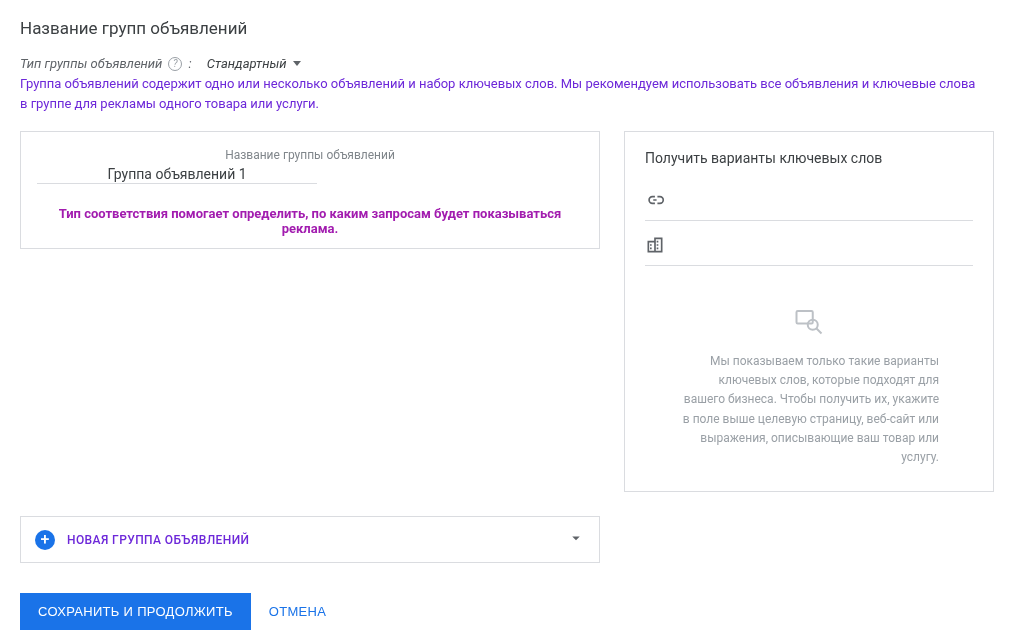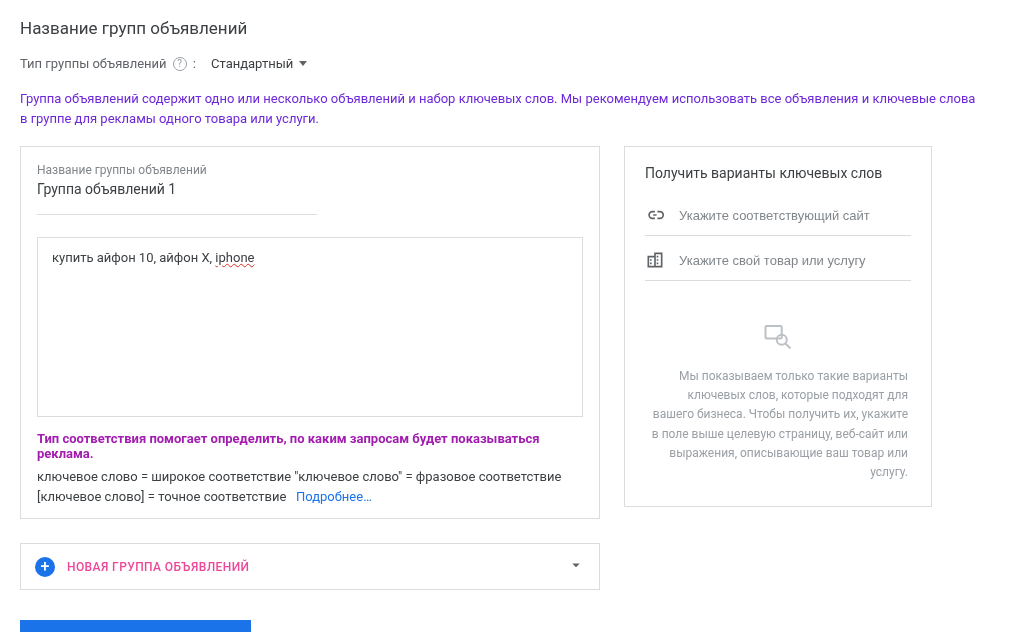--- a/index.html
+++ b/index.html
@@ -16,21 +16,22 @@
     color: #3c4043;
     font-weight: 400;
     margin-bottom: 18px;
   }
   .type-row {
     display: flex;
     align-items: center;
     gap: 6px;
     font-size: 13px;
     color: #5f6368;
-    margin-bottom: 18px;
+    margin-bottom: 3px;
+    font-style: italic;
   }
   .help-circle {
     width: 14px; height: 14px;
     border: 1px solid #9aa0a6;
     border-radius: 50%;
     display: inline-flex;
     align-items: center;
     justify-content: center;
     font-size: 10px;
     color: #9aa0a6;
@@ -60,30 +61,31 @@
     gap: 24px;
     align-items: flex-start;
   }
   .card {
     border: 1px solid #dadce0;
     background: #fff;
   }
   .left-card {
     width: 580px;
     padding: 16px 16px 12px 16px;
+    text-align: center;
   }
   .field-label {
     font-size: 12px;
     color: #80868b;
     margin-bottom: 4px;
   }
   .field-value {
     font-size: 14px;
     color: #3c4043;
-    padding-bottom: 17px;
+    padding-bottom: 1px;
     border-bottom: 1px solid #dadce0;
     width: 280px;
     margin-bottom: 22px;
   }
   .keywords-box {
     border: 1px solid #dadce0;
     min-height: 180px;
     padding: 12px 14px;
     font-size: 13px;
     color: #3c4043;
@@ -91,21 +93,21 @@
   }
   .kw-text { white-space: pre-wrap; }
   .kw-text .misspell { text-decoration: underline wavy #d93025; text-decoration-thickness: 1px; }
   .match-note {
     font-size: 13px;
   }
   .match-note .bold { font-weight: 700; color: #a21caf; }
   .match-note .line2 { color: #3c4043; margin-top: 6px; line-height: 1.5; }
   .match-note a { color: #1a73e8; text-decoration: none; }
   .right-card {
-    width: 308px;
+    width: 370px;
     padding: 18px 20px 24px 20px;
   }
   .right-title {
     font-size: 14px;
     color: #3c4043;
     margin-bottom: 16px;
   }
   .input-row {
     display: flex;
     align-items: center;
@@ -165,21 +167,21 @@
     background: #1a73e8;
     color: #fff;
     display: inline-flex;
     align-items: center;
     justify-content: center;
     font-size: 16px;
     line-height: 1;
     font-weight: 500;
   }
   .new-group-label {
-    color: #ec4899;
+    color: #6d28d9;
     font-size: 12px;
     letter-spacing: 0.4px;
     font-weight: 500;
   }
   .chevron-down {
     color: #5f6368;
   }
   .chevron-down svg { width: 18px; height: 18px; }
   .footer-buttons {
     margin-top: 30px;
@@ -224,53 +226,43 @@
 </div>
 
 <p class="description">Группа объявлений содержит одно или несколько объявлений и набор ключевых слов. Мы рекомендуем использовать все объявления и ключевые слова в группе для рекламы одного товара или услуги.</p>
 
 <div class="columns">
 
   <div class="card left-card">
     <div class="field-label">Название группы объявлений</div>
     <div class="field-value">Группа объявлений 1</div>
 
-    <div class="keywords-box">
-      <span class="kw-text">купить айфон 10, айфон Х, <span class="misspell">iphone</span></span>
-    </div>
 
     <div class="match-note">
       <div class="bold">Тип соответствия помогает определить, по каким запросам будет показываться реклама.</div>
-      <div class="line2">
-        <span>ключевое слово = широкое соответствие   "ключевое слово" = фразовое соответствие</span><br>
-        <span>[ключевое слово] = точное соответствие</span>
-        &nbsp;&nbsp;<a href="#">Подробнее…</a>
-      </div>
     </div>
   </div>
 
   <div class="card right-card">
     <div class="right-title">Получить варианты ключевых слов</div>
 
     <div class="input-row">
       <span class="icon">
         <svg viewBox="0 0 24 24" fill="currentColor">
             <path d="M3.9 12a5 5 0 0 1 5-5h3v2h-3a3 3 0 0 0 0 6h3v2h-3a5 5 0 0 1-5-5zm6-1h4v2h-4v-2zm5-4h3a5 5 0 0 1 0 10h-3v-2h3a3 3 0 0 0 0-6h-3V7z"></path>
           </svg>
       </span>
-      <input type="text" placeholder="Укажите соответствующий сайт" style="">
     </div>
 
     <div class="input-row">
       <span class="icon">
         <svg viewBox="0 0 24 24" fill="currentColor">
             <path d="M3 21V7h8V3h10v18H3zm2-2h6V9H5v10zm8 0h6V5h-6v14zM6 11h2v2H6v-2zm0 4h2v2H6v-2zm8-8h2v2h-2V7zm0 4h2v2h-2v-2zm0 4h2v2h-2v-2z"></path>
           </svg>
       </span>
-      <input type="text" placeholder="Укажите свой товар или услугу" style="">
     </div>
 
     <div class="empty-state">
       <div class="big-icon">
         <svg viewBox="0 0 24 24" fill="none" stroke="currentColor" stroke-width="1.6">
           <rect x="2" y="4" width="13" height="10" rx="1"></rect>
           <circle cx="15" cy="15" r="4"></circle>
           <line x1="18" y1="18" x2="22" y2="22"></line>
         </svg>
       </div>

